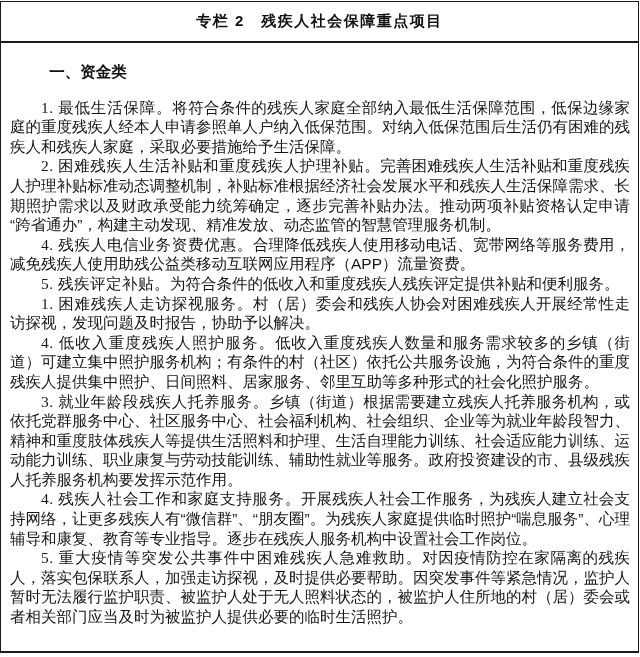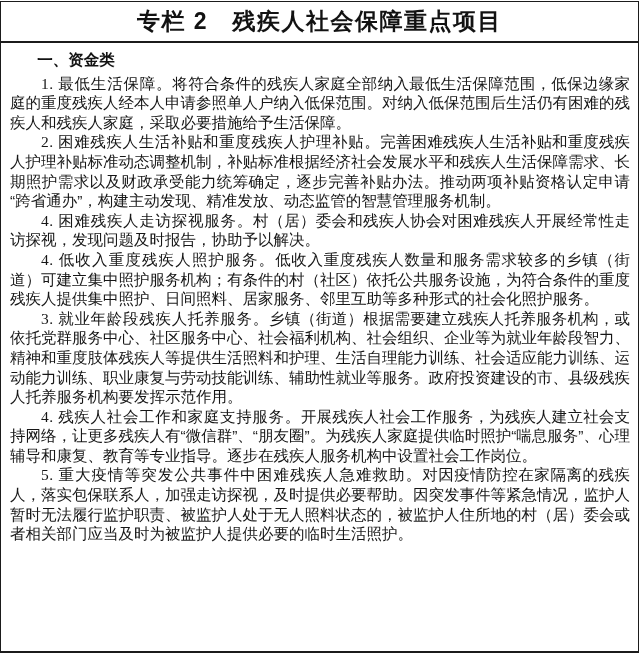--- a/index.html
+++ b/index.html
@@ -28,34 +28,34 @@
   .title-bar {
     height: 39px;
     border-bottom: 2px solid #1b1b1b;
     display: flex;
     align-items: center;
     justify-content: center;
   }
   .panel-title {
     font-family: "Liberation Sans", "DejaVu Sans", sans-serif;
     font-weight: bold;
-    font-size: 23px;
+    font-size: 15px;
     letter-spacing: 1.5px;
     color: #121212;
     white-space: pre;
   }
   .body-text {
     padding: 3px 8px 0 9px;
     font-size: 15.5px;
     line-height: 19.6px;
     text-align: justify;
     word-break: break-all;
   }
   .section-heading {
-    margin: 4px;
+    margin: 16px;
     text-indent: 1.5em;
     font-family: "Liberation Sans", "DejaVu Sans", sans-serif;
     font-weight: bold;
     font-size: 15.5px;
     color: #121212;
     text-align: left;
   }
   .item {
     margin: 0;
     text-indent: 2em;
@@ -80,24 +80,26 @@
 
   <div class="body-text">
 
     <p class="section-heading">一、资金类</p>
 
     <p class="item"><span class="lead-kai">1. 最低生活保障。</span><span class="item-body">将符合条件的残疾人家庭全部纳入最低生活保障范围，低保边缘家庭的重度残疾人经本人申请参照单人户纳入低保范围。对纳入低保范围后生活仍有困难的残疾人和残疾人家庭，采取必要措施给予生活保障。</span></p>
 
     <p class="item"><span class="lead-kai">2. 困难残疾人生活补贴和重度残疾人护理补贴。</span><span class="item-body">完善困难残疾人生活补贴和重度残疾人护理补贴标准动态调整机制，补贴标准根据经济社会发展水平和残疾人生活保障需求、长期照护需求以及财政承受能力统筹确定，逐步完善补贴办法。推动两项补贴资格认定申请“跨省通办”，构建主动发现、精准发放、动态监管的智慧管理服务机制。</span></p>
 
 
+    <p class="item"><span class="lead-kai">4. 残疾人电信业务资费优惠。</span><span class="item-body">合理降低残疾人使用移动电话、宽带网络等服务费用，减免残疾人使用助残公益类移动互联网应用程序（APP）流量资费。</span></p>
+
+    <p class="item"><span class="lead-kai">5. 残疾评定补贴。</span><span class="item-body">为符合条件的低收入和重度残疾人残疾评定提供补贴和便利服务。</span></p>
 
 
-
-    <p class="item"><span class="lead-kai">4. 困难残疾人走访探视服务。</span><span class="item-body">村（居）委会和残疾人协会对困难残疾人开展经常性走访探视，发现问题及时报告，协助予以解决。</span></p>
+    <p class="item"><span class="lead-kai">1. 困难残疾人走访探视服务。</span><span class="item-body">村（居）委会和残疾人协会对困难残疾人开展经常性走访探视，发现问题及时报告，协助予以解决。</span></p>
 
     <p class="item"><span class="lead-kai">4. 低收入重度残疾人照护服务。</span><span class="item-body">低收入重度残疾人数量和服务需求较多的乡镇（街道）可建立集中照护服务机构；有条件的村（社区）依托公共服务设施，为符合条件的重度残疾人提供集中照护、日间照料、居家服务、邻里互助等多种形式的社会化照护服务。</span></p>
 
     <p class="item"><span class="lead-kai">3. 就业年龄段残疾人托养服务。</span><span class="item-body">乡镇（街道）根据需要建立残疾人托养服务机构，或依托党群服务中心、社区服务中心、社会福利机构、社会组织、企业等为就业年龄段智力、精神和重度肢体残疾人等提供生活照料和护理、生活自理能力训练、社会适应能力训练、运动能力训练、职业康复与劳动技能训练、辅助性就业等服务。政府投资建设的市、县级残疾人托养服务机构要发挥示范作用。</span></p>
 
     <p class="item"><span class="lead-kai">4. 残疾人社会工作和家庭支持服务。</span><span class="item-body">开展残疾人社会工作服务，为残疾人建立社会支持网络，让更多残疾人有“微信群”、“朋友圈”。为残疾人家庭提供临时照护“喘息服务”、心理辅导和康复、教育等专业指导。逐步在残疾人服务机构中设置社会工作岗位。</span></p>
 
     <p class="item"><span class="lead-kai">5. 重大疫情等突发公共事件中困难残疾人急难救助。</span><span class="item-body">对因疫情防控在家隔离的残疾人，落实包保联系人，加强走访探视，及时提供必要帮助。因突发事件等紧急情况，监护人暂时无法履行监护职责、被监护人处于无人照料状态的，被监护人住所地的村（居）委会或者相关部门应当及时为被监护人提供必要的临时生活照护。</span></p>
 
   </div>

